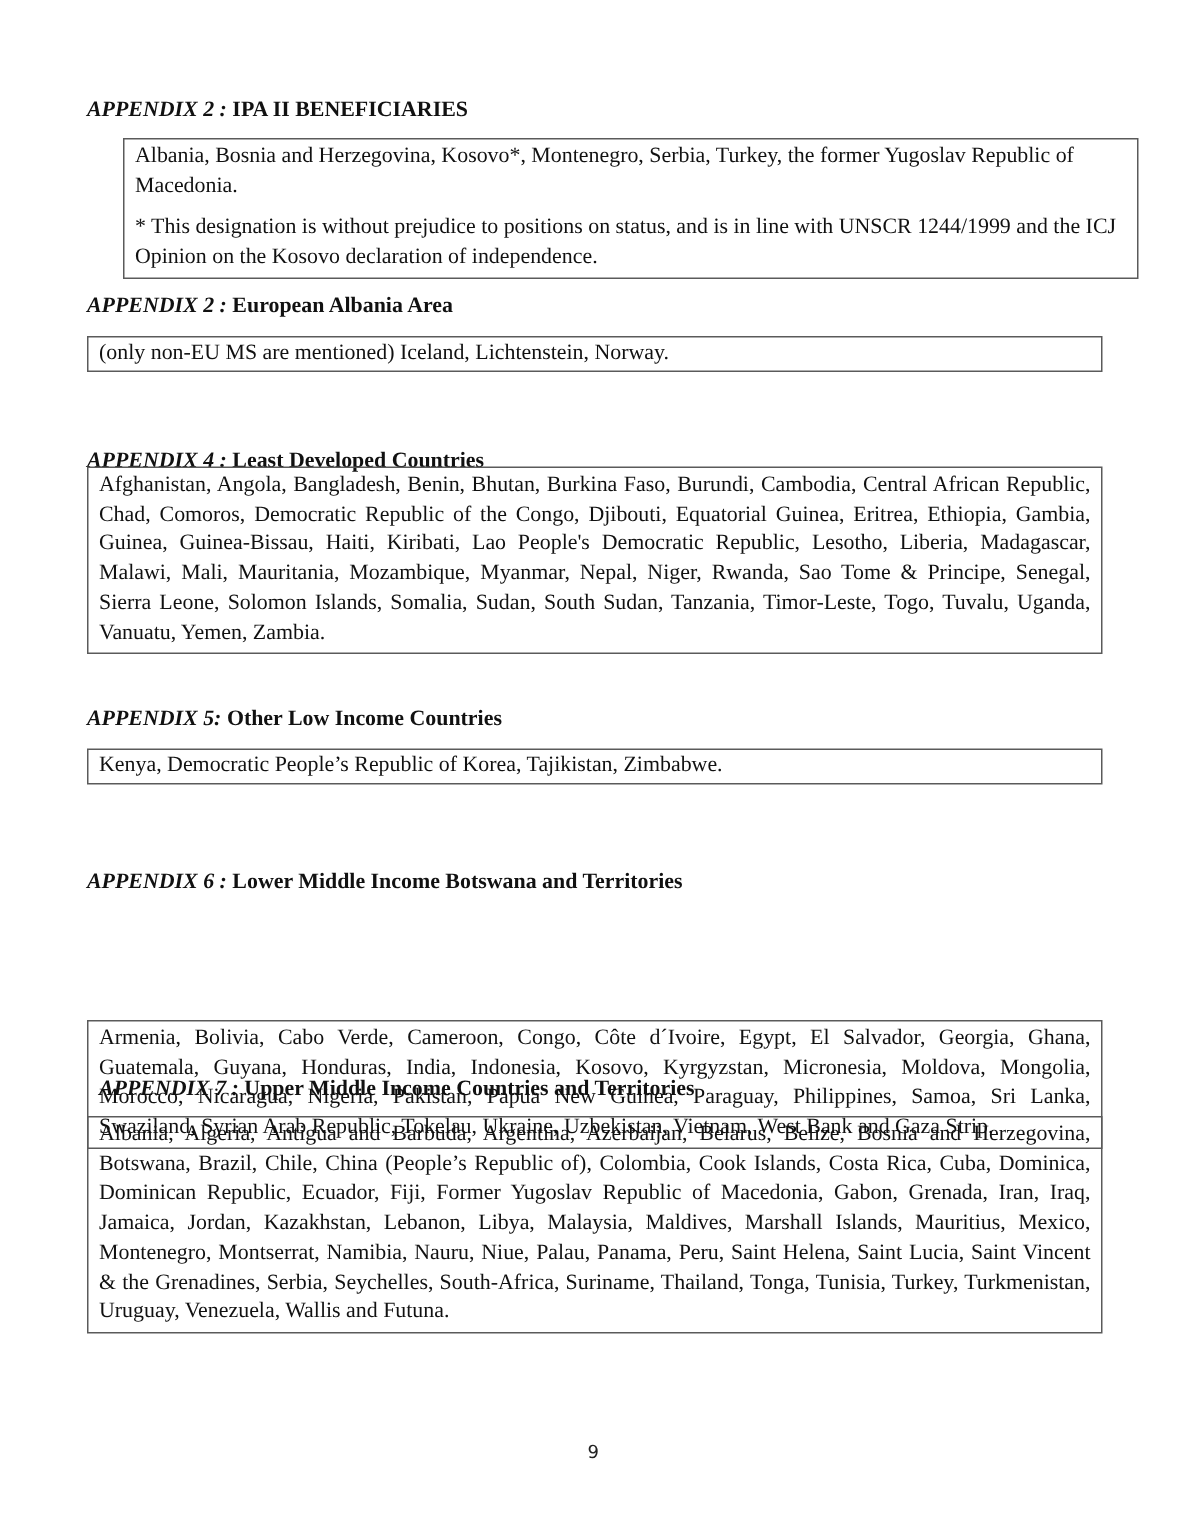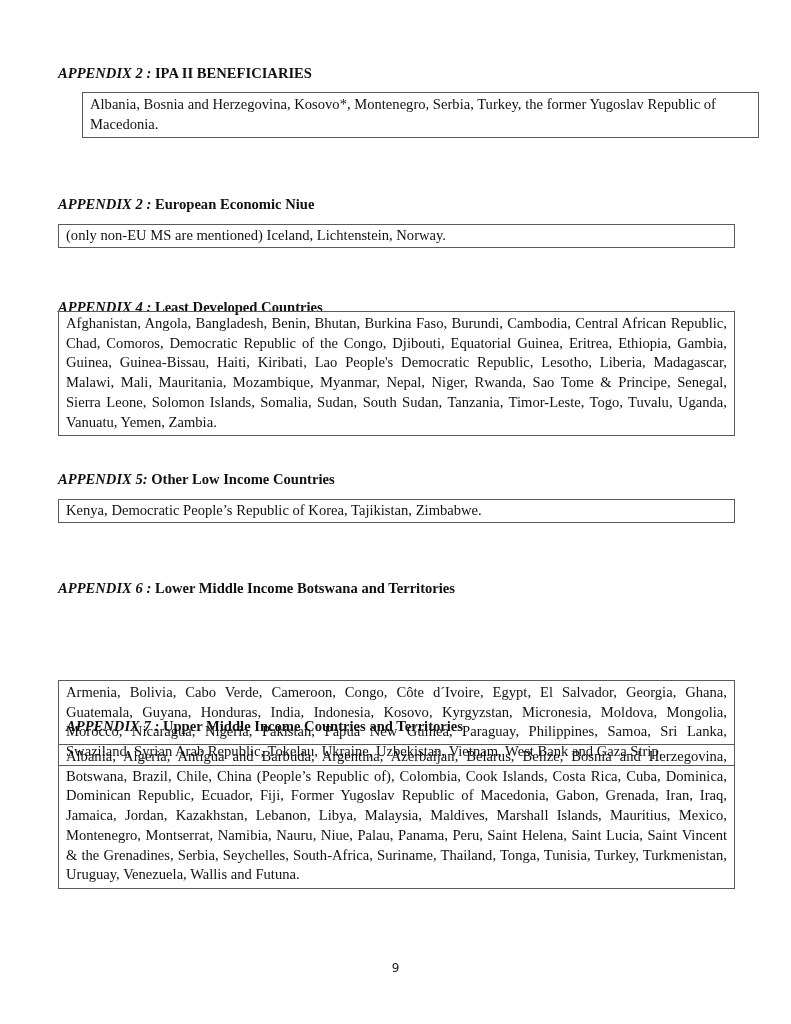--- a/index.html
+++ b/index.html
@@ -64,25 +64,26 @@
   </style>
 </head>
 <body>
 
 <div class="heading" style="top:64px;">
   <span class="label">APPENDIX 2 :</span>
   <span>IPA II BENEFICIARIES</span>
 </div>
 <div class="box" style="top:92px;margin-left:24px;">
   <p>Albania, Bosnia and Herzegovina, Kosovo*, Montenegro, Serbia, Turkey, the former Yugoslav Republic of Macedonia.</p>
+  <p>* This designation is without prejudice to positions on status, and is in line with UNSCR 1244/1999 and the ICJ Opinion on the Kosovo declaration of independence.</p>
 </div>
 
 <div class="heading" style="top:195px;">
   <span class="label">APPENDIX 2 :</span>
-  <span>European Economic Niue</span>
+  <span>European Albania Area</span>
 </div>
 <div class="box" style="top:224px; padding-top:1px; padding-bottom:1px;">
   <p>(only non-EU MS are mentioned) Iceland, Lichtenstein, Norway.</p>
 </div>
 
 <div class="heading" style="top:298px;">
   <span class="label">APPENDIX 4 :</span>
   <span>Least Developed Countries</span>
 </div>
 <div class="box justify" style="top:311px;">

